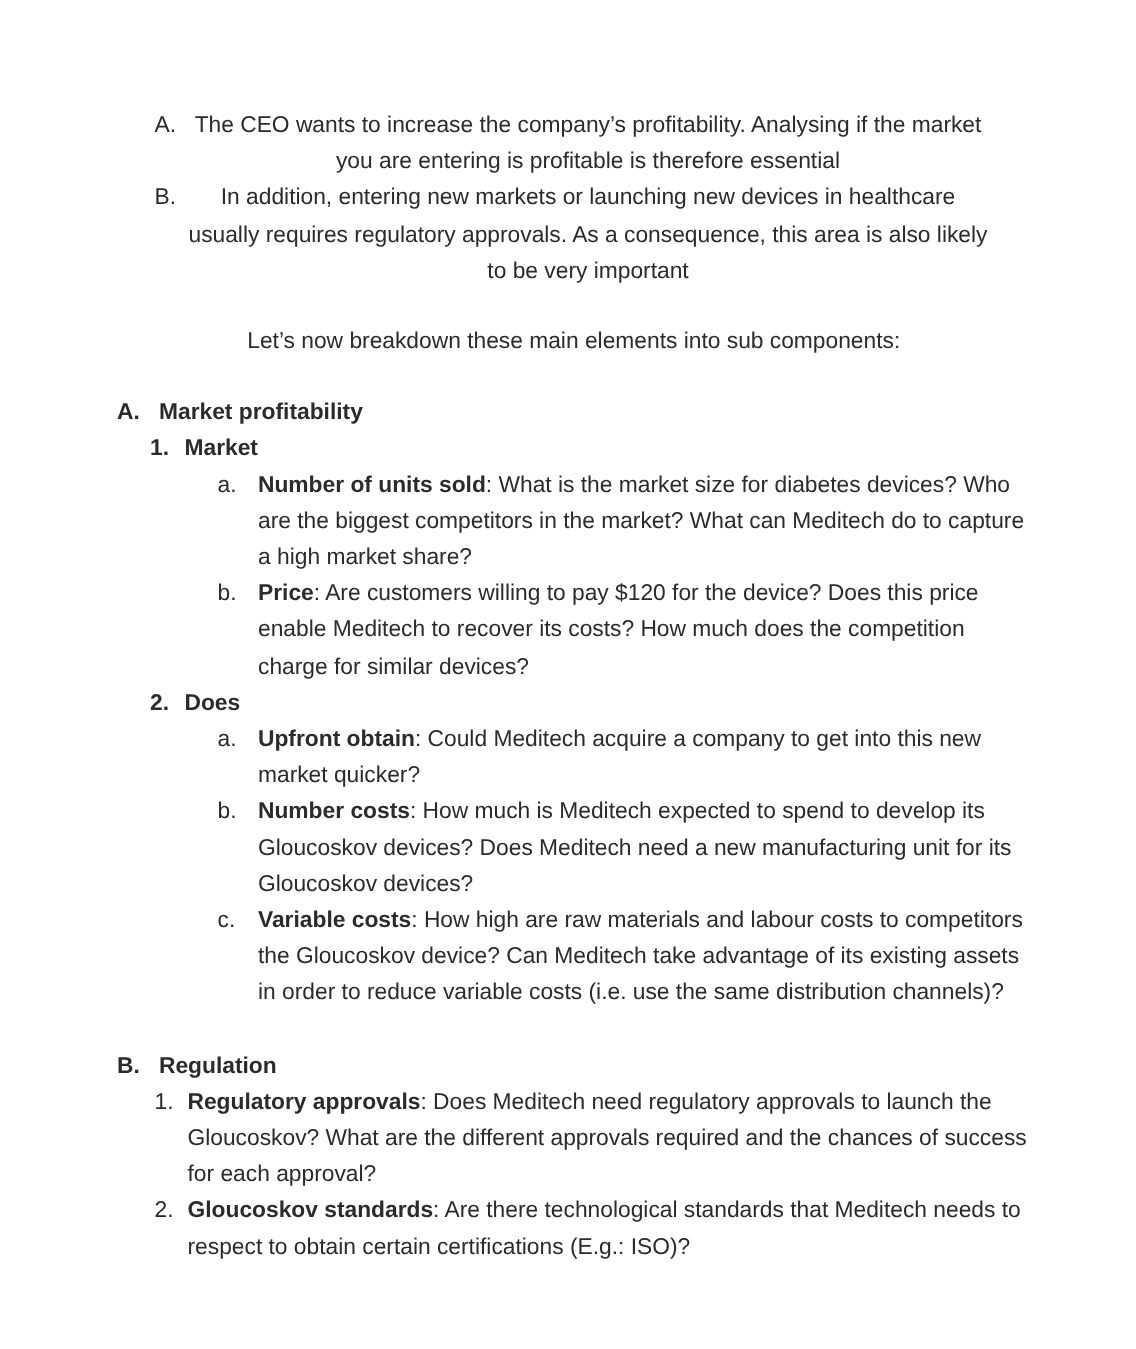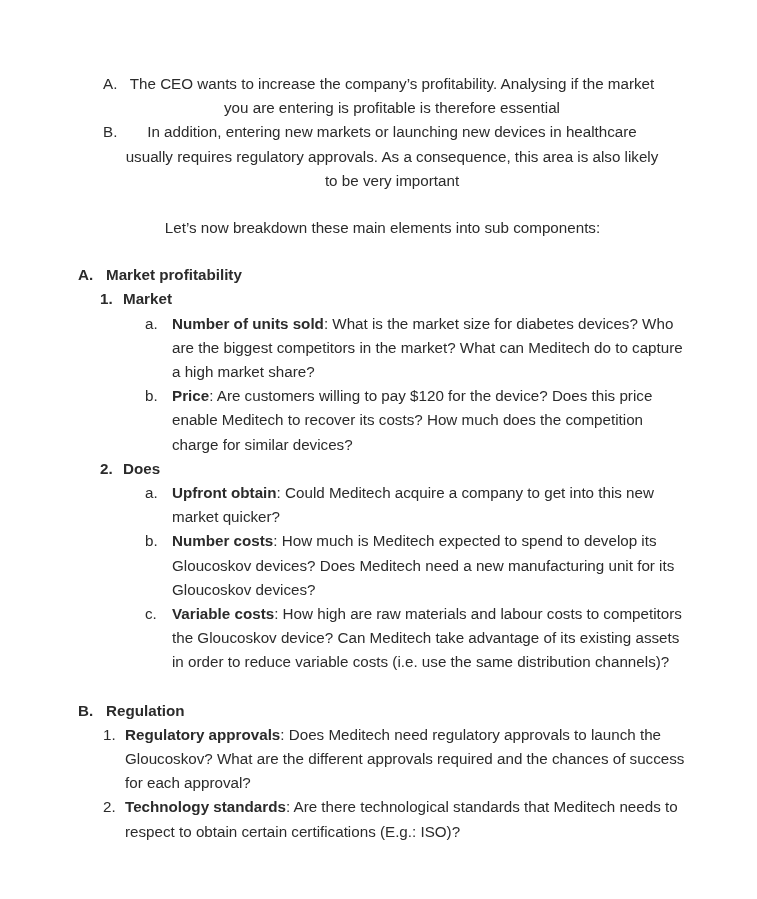--- a/index.html
+++ b/index.html
@@ -151,17 +151,17 @@
     </div>
   </div>
 
   <div class="lvl-num-runin">
     <div class="item">
       <span class="marker">1.</span>
       <span class="body"><span class="bold">Regulatory approvals</span><span>: Does Meditech need regulatory approvals to launch the Gloucoskov? What are the different approvals required and the chances of success for each approval?</span></span>
     </div>
     <div class="item">
       <span class="marker">2.</span>
-      <span class="body"><span class="bold">Technology standards</span><span>: Are there technological standards that Meditech needs to respect to obtain certain certifications (E.g.: ISO)?</span></span>
+      <span class="body"><span class="bold">Gloucoskov standards</span><span>: Are there technological standards that Meditech needs to respect to obtain certain certifications (E.g.: ISO)?</span></span>
     </div>
   </div>
 
 </div>
 
 </body></html>

